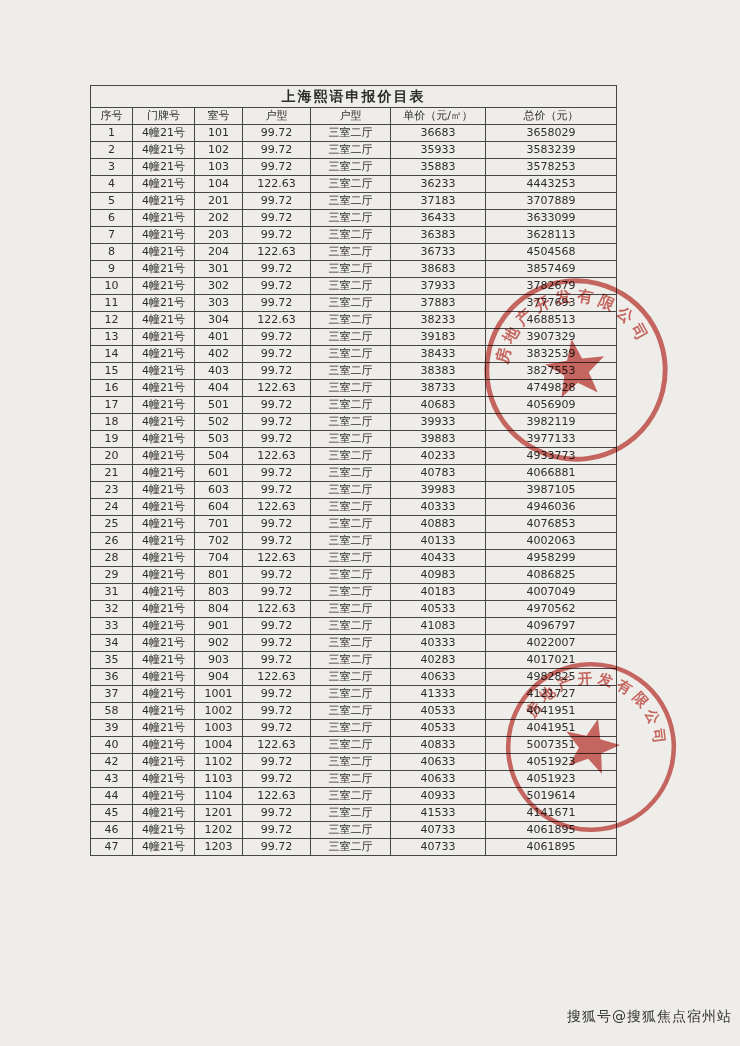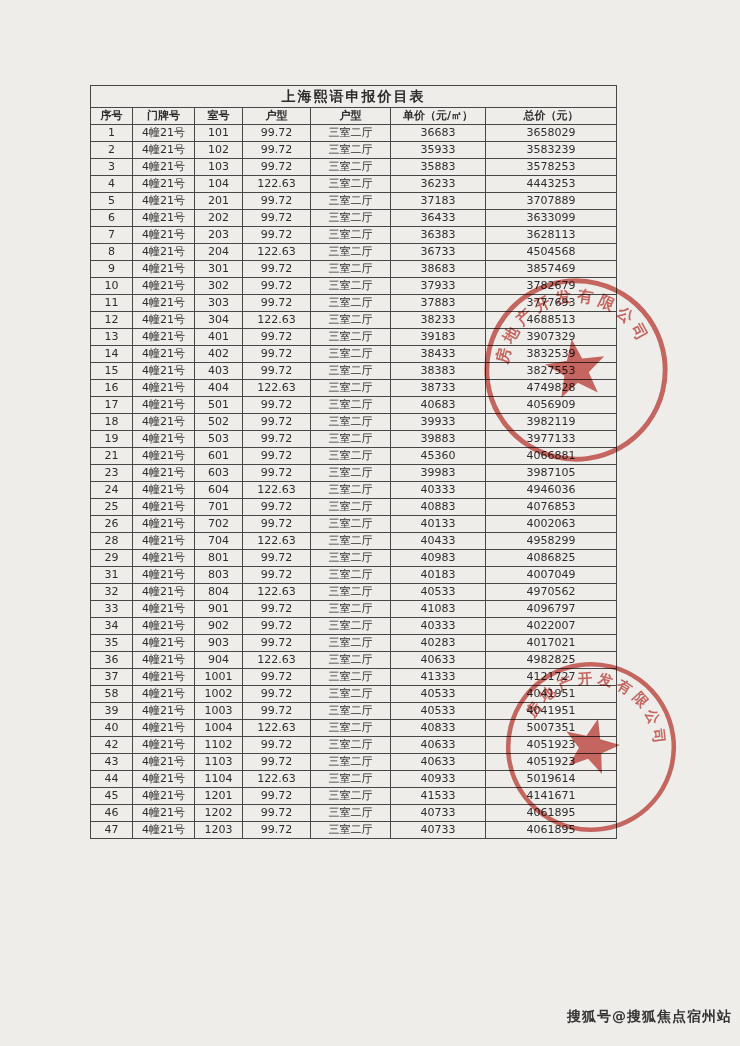--- a/index.html
+++ b/index.html
@@ -18,28 +18,28 @@
     border:1px solid #474747;
     font-size:11px;color:#2d2d2d;
     text-align:center;vertical-align:middle;
     padding:0;height:16px;line-height:16px;
     font-weight:400;white-space:nowrap;overflow:hidden;
   }
   table.price th.title{
     height:21px;line-height:21px;
     font-size:14px;font-weight:700;letter-spacing:2px;
   }
-  table.price tr.hdr th{font-weight:700;}
+  table.price tr.hdr th{font-weight:400;}
   .seal{position:absolute;mix-blend-mode:multiply;opacity:.72;pointer-events:none;}
   .seal1{left:478px;top:272px;width:196px;height:196px;transform:rotate(-8deg);}
   .seal2{left:500px;top:656px;width:182px;height:182px;transform:rotate(14deg);}
   .seal text{font-family:"DejaVu Sans","Liberation Sans",sans-serif;font-weight:700;}
   .footer-credit{
     position:absolute;right:8px;top:1008px;
-    font-size:14px;font-weight:700;color:#333;letter-spacing:1px;
+    font-size:14px;font-weight:400;color:#333;letter-spacing:1px;
   }
 </style>
 </head>
 <body>
 
 <div class="paper">
 
   <table class="price">
     <colgroup>
       <col style="width:42px">
@@ -230,26 +230,35 @@
         <tr>
           <td>19</td>
           <td>4幢21号</td>
           <td>503</td>
           <td>99.72</td>
           <td>三室二厅</td>
           <td>39883</td>
           <td>3977133</td>
         </tr>
         <tr>
+          <td>20</td>
+          <td>4幢21号</td>
+          <td>504</td>
+          <td>122.63</td>
+          <td>三室二厅</td>
+          <td>40233</td>
+          <td>4933773</td>
+        </tr>
+        <tr>
           <td>21</td>
           <td>4幢21号</td>
           <td>601</td>
           <td>99.72</td>
           <td>三室二厅</td>
-          <td>45360</td>
+          <td>40783</td>
           <td>4066881</td>
         </tr>
         <tr>
           <td>23</td>
           <td>4幢21号</td>
           <td>603</td>
           <td>99.72</td>
           <td>三室二厅</td>
           <td>39983</td>
           <td>3987105</td>

